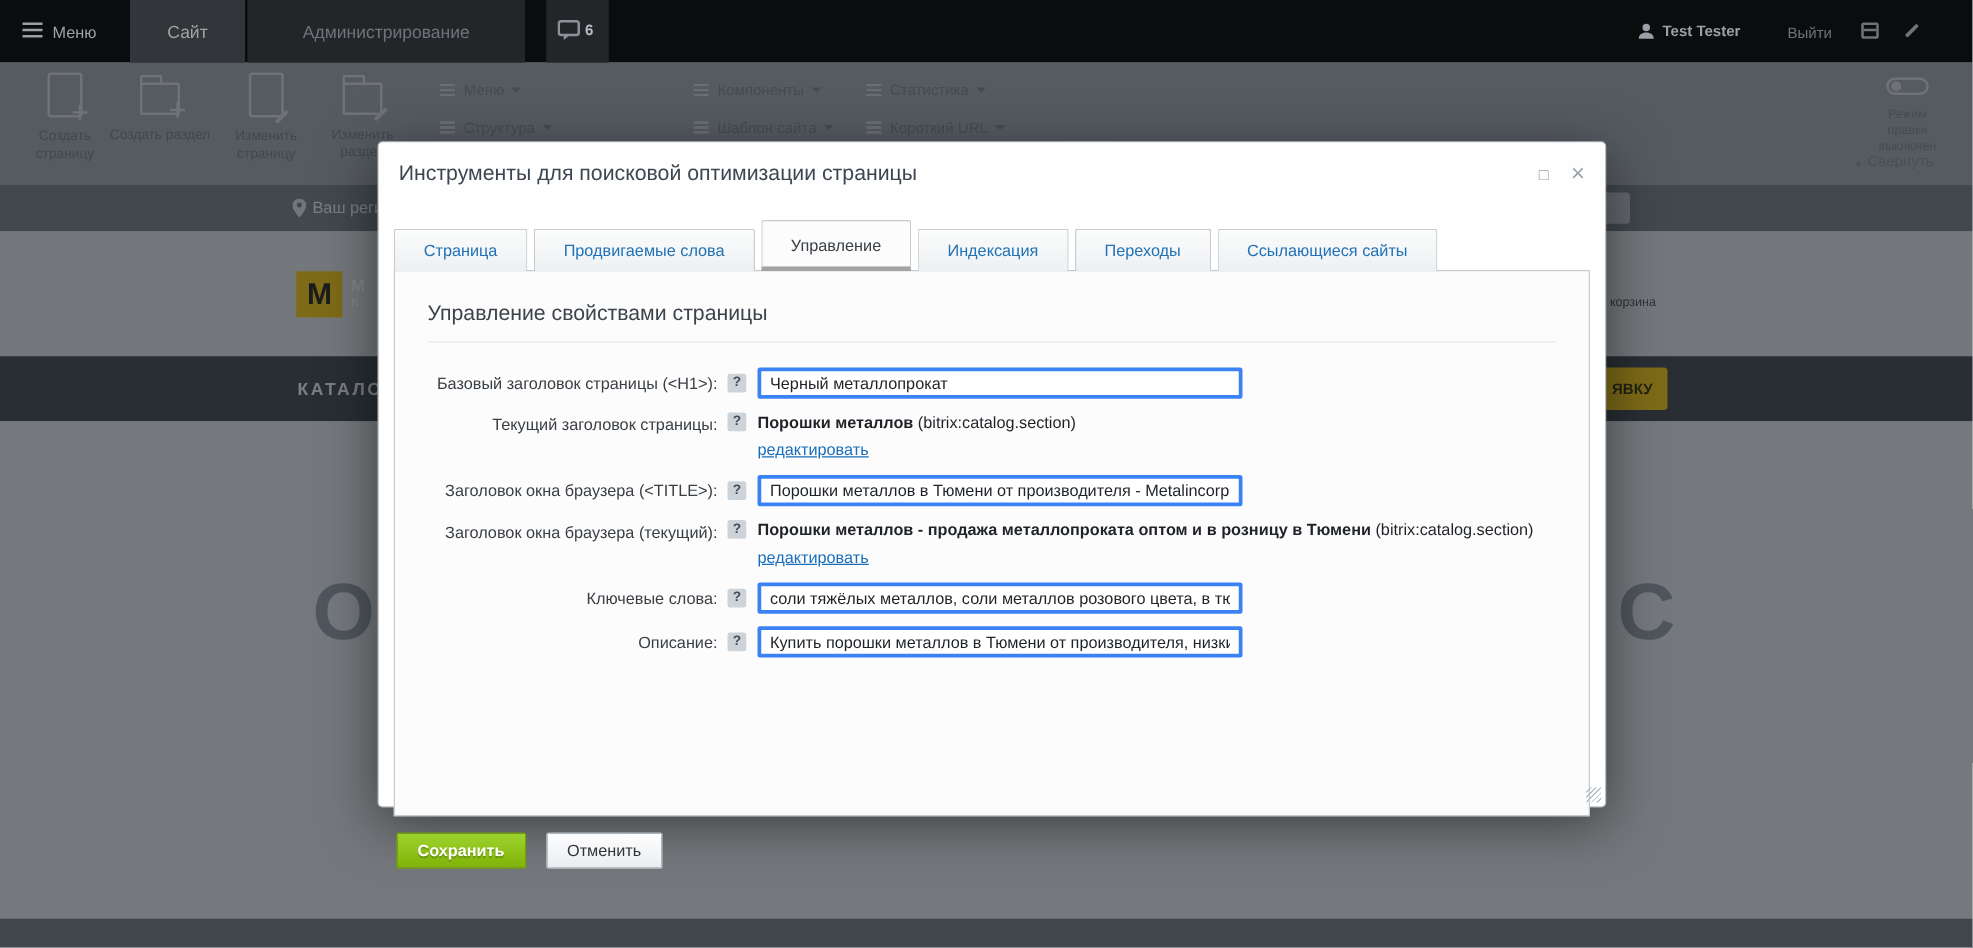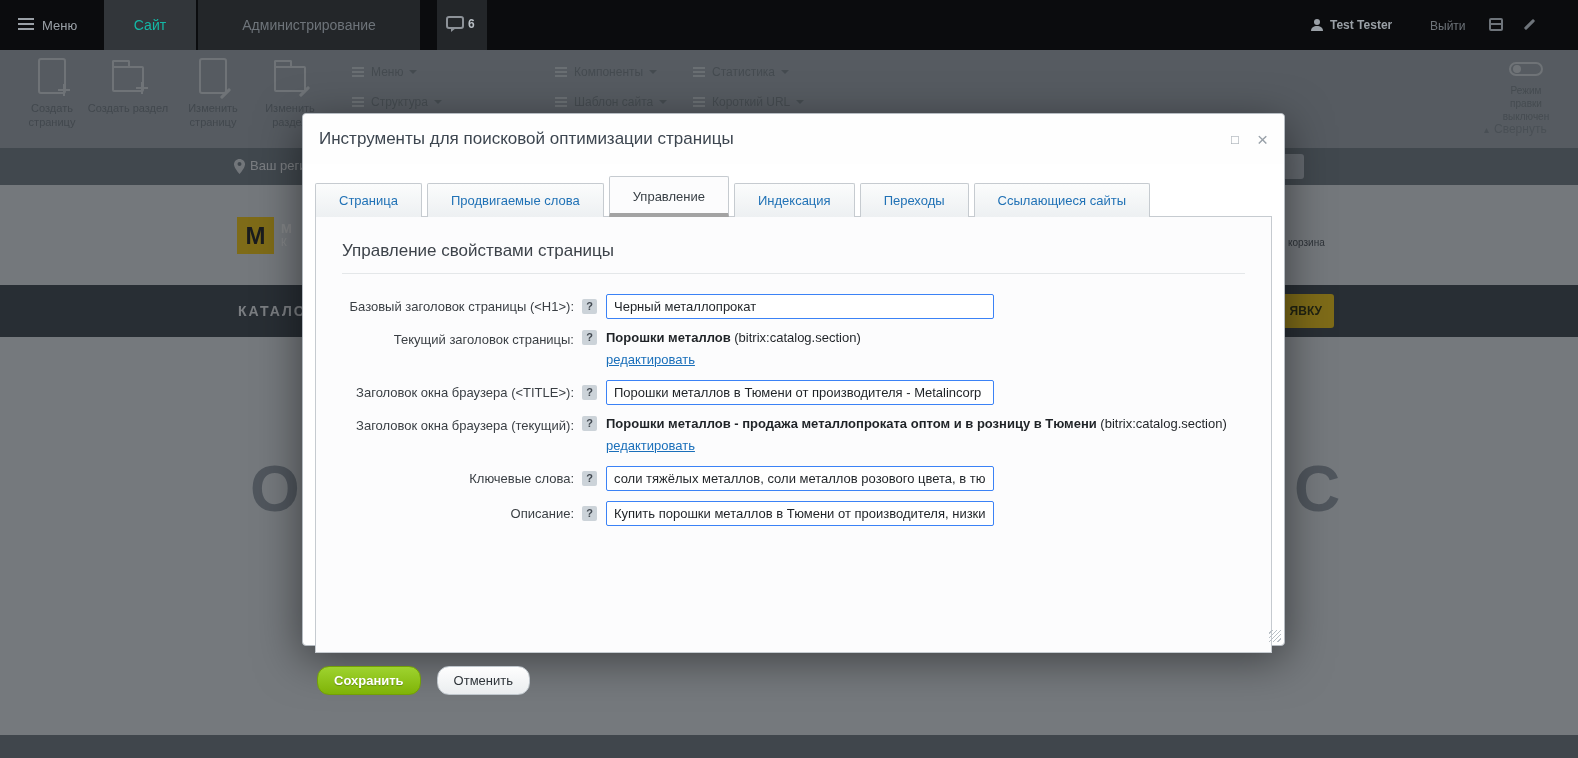--- a/index.html
+++ b/index.html
@@ -8,21 +8,21 @@
     font-family:"Liberation Sans","DejaVu Sans",sans-serif;
     position:relative; overflow:hidden; background:#e9ecef;
   }
 
   
   .topbar { position:absolute; left:0; top:0; width:1578px; height:50px; background:#0b0c0e; z-index:4; }
   .hamburger { position:absolute; left:18px; top:18px; width:16px; height:14px; cursor:pointer; }
   .hamburger i { display:block; height:2px; background:#9aa0a6; margin-bottom:3px; }
   .tb-menu-label { position:absolute; left:42px; top:18px; font-size:13px; color:#9aa0a6; cursor:pointer; }
   .tb-tab { position:absolute; top:0; height:50px; line-height:50px; text-align:center; font-size:14px; cursor:pointer; }
-  .tb-tab.site { left:104px; width:92px; background:#32363a; color:#14b8a6; }
+  .tb-tab.site { left:104px; width:92px; background:#32363a; color:#a3a3a3; }
   .tb-tab.admin { left:198px; width:222px; background:#232629; color:#6e747a; }
   .tb-chat { position:absolute; left:437px; top:0; width:50px; height:50px; background:#232629; cursor:pointer; }
   .tb-chat svg { position:absolute; left:9px; top:16px; }
   .chat-count { position:absolute; left:31px; top:17px; font-size:12px; font-weight:bold; color:#b9bfc5; }
   .tb-user-icon { position:absolute; left:1310px; top:18px; }
   .tb-user { position:absolute; left:1330px; top:18px; font-size:12px; font-weight:bold; color:#9aa0a6; cursor:pointer; }
   .tb-logout { position:absolute; left:1430px; top:19px; font-size:12px; color:#6e747a; cursor:pointer; }
   .ico-panel { position:absolute; left:1489px; top:18px; width:14px; height:13px; border:2px solid #6e747a; border-radius:2px; cursor:pointer; }
   .ico-panel::before { content:""; position:absolute; left:0; top:3px; width:10px; height:2px; background:#6e747a; }
   .ico-pencil { position:absolute; left:1521px; top:17px; width:15px; height:15px; cursor:pointer; }
@@ -103,27 +103,27 @@
   .tab-content { margin:0 12px; border:1px solid #c6cbd0; background:#fcfcfd; height:437px; flex:none; padding:24px 26px; position:relative; }
   .section-title { font-size:17px; color:#3d434a; margin-bottom:12px; }
   .hr { border-top:1px solid #e4e7e9; margin-bottom:20px; }
   .frow { display:flex; align-items:center; margin-bottom:10px; }
   .frow.static { align-items:flex-start; margin-bottom:12px; }
   .flabel { width:240px; flex:none; text-align:right; font-size:13px; color:#3a3f44; padding-right:8px; line-height:1.35; }
   .frow.static .flabel { padding-top:2px; }
   .helpico { width:15px; height:15px; flex:none; background:#ccd3d9; border-radius:2px; color:#434a52;
     font-size:11px; font-weight:bold; text-align:center; line-height:15px; margin-right:9px; cursor:pointer; }
   .frow.static .helpico { margin-top:1px; }
-  .finput { width:388px; height:25px; border:1px solid #3b82f6; border-radius:2px; padding:0 7px; font-size:13px;
+  .finput { width:388px; height:25px; border:3px solid #3b82f6; border-radius:2px; padding:0 7px; font-size:13px;
     color:#1f2327; background:#fff; font-family:"Liberation Sans","DejaVu Sans",sans-serif; }
   .fvalue { font-size:13px; color:#1f2327; line-height:1.35; }
   .fvalue b { font-weight:bold; }
   .edit-link { display:inline-block; margin-top:4px; font-size:13px; color:#1a6fba; text-decoration:underline; cursor:pointer; }
   .modal-footer { flex:1; display:flex; align-items:flex-start; padding:13px 14px; gap:16px; }
-  .btn { height:29px; border-radius:12px; font-size:13px; padding:0 16px; cursor:pointer;
+  .btn { height:29px; border-radius:2px; font-size:13px; padding:0 16px; cursor:pointer;
     font-family:"Liberation Sans","DejaVu Sans",sans-serif; }
   .btn-save { background:linear-gradient(#9ed32f,#7fb307); border:1px solid #739f06; color:#fff; font-weight:bold;
     text-shadow:0 1px 1px rgba(0,0,0,0.25); }
   .btn-cancel { background:linear-gradient(#fefefe,#eaedef); border:1px solid #bfc6cc; color:#2f353a; }
   .resize-handle { position:absolute; right:3px; bottom:3px; width:12px; height:12px; cursor:nwse-resize;
     background:repeating-linear-gradient(135deg, transparent 0 2px, #b9c0c6 2px 3px); }
 </style>
 </head>
 <body>
 

